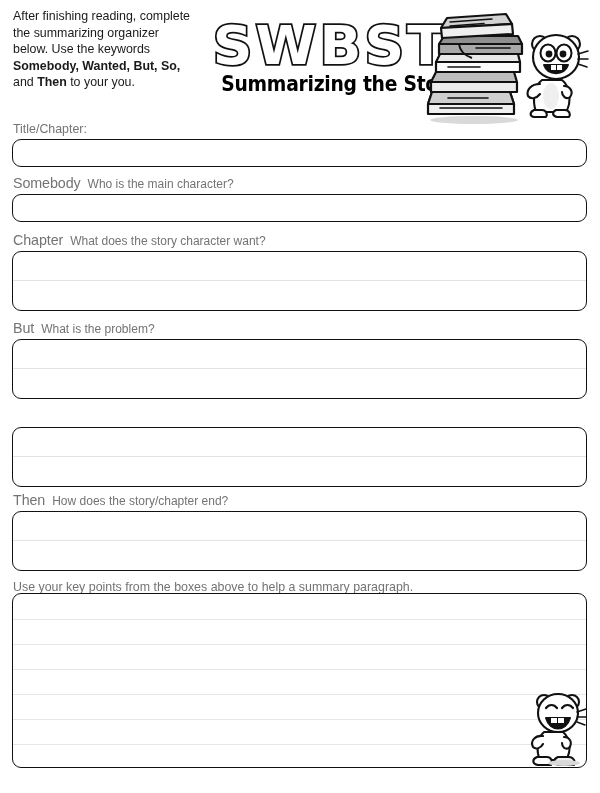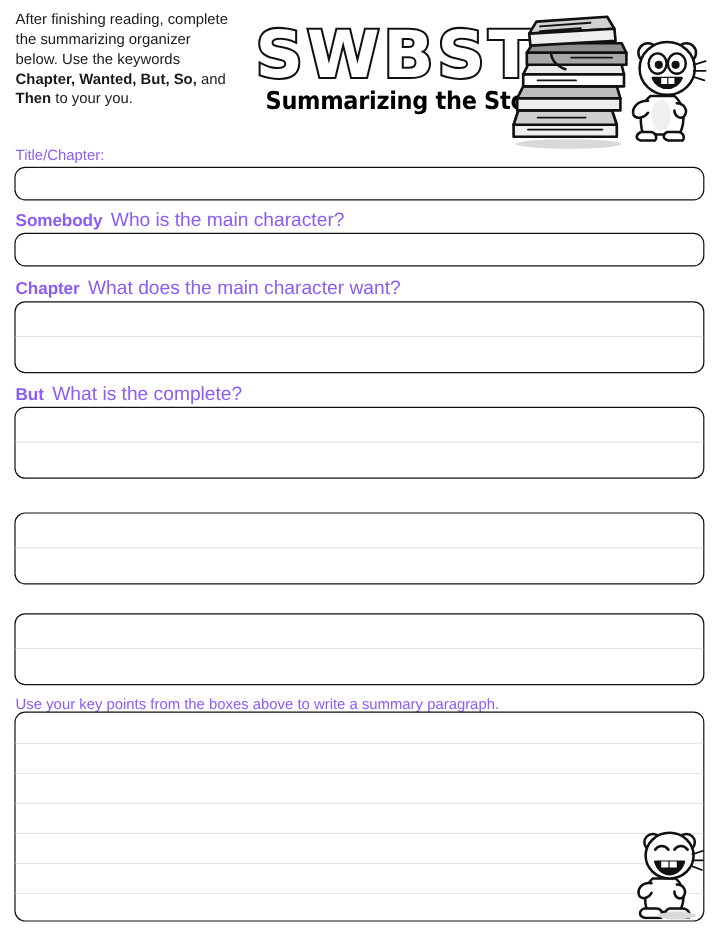--- a/index.html
+++ b/index.html
@@ -29,44 +29,44 @@
     font-family:"DejaVu Sans","Liberation Sans",sans-serif;
     transform:scaleX(0.92);transform-origin:center;
     white-space:nowrap;
   }
 
   .books{position:absolute;left:414px;top:8px;width:118px;height:118px;}
   .mascot-top{position:absolute;left:518px;top:24px;width:76px;height:96px;}
   .mascot-bottom{position:absolute;left:524px;top:686px;width:66px;height:80px;}
 
   
-  .lbl{position:absolute;left:13px;white-space:nowrap;font-size:12.6px;color:#8b5cf6;}
-  .lbl .k{font-weight:bold;font-size:14.3px;letter-spacing:-0.1px;}
-  .lbl .q{font-weight:normal;font-size:16px;}
+  .lbl{position:absolute;left:13px;white-space:nowrap;font-size:12.6px;color:#737373;}
+  .lbl .k{font-weight:normal;font-size:14.3px;letter-spacing:-0.1px;}
+  .lbl .q{font-weight:normal;font-size:12px;}
   .lbl.plain{font-size:12.4px;}
 
   
   .box{
     position:absolute;left:12px;width:575px;
     border:1.7px solid #111;border-radius:9px;
     background:#ffffff;box-sizing:border-box;
   }
   .rule{
     position:absolute;left:0;width:100%;height:1px;
     background:#e2e2e2;
   }
   .summary .rule{background:#e6e6e6;}
 </style>
 </head>
 <body>
 
 <div class="page">
 
   <div class="intro">
-    <span>After finishing reading, complete the summarizing organizer below. Use the keywords </span><b>Chapter, Wanted, But, So,</b><span> and </span><b>Then</b><span> to your you.</span>
+    <span>After finishing reading, complete the summarizing organizer below. Use the keywords </span><b>Somebody, Wanted, But, So,</b><span> and </span><b>Then</b><span> to your you.</span>
   </div>
 
   <div class="logo-block">
     <svg class="logo-swbst" viewBox="0 0 232 62">
       <text id="swbst-text" x="116" y="50" text-anchor="middle" font-family="DejaVu Sans, Liberation Sans, sans-serif" font-size="54" font-weight="bold" letter-spacing="3" fill="#ffffff" stroke="#111111" stroke-width="3.4" style="paint-order:stroke fill;" transform="scale(1.02,1)">SWBST</text>
     </svg>
     <div class="logo-sub">Summarizing the Story</div>
   </div>
 
   <svg class="books" viewBox="0 0 118 118">
@@ -137,42 +137,45 @@
 
   <div class="lbl plain" style="top:122px;">Title/Chapter:</div>
   <div class="box" style="top:139px;height:28px;"></div>
 
   <div class="lbl" style="top:175px;">
     <span class="k">Somebody</span>&nbsp;&nbsp;<span class="q">Who is the main character?</span>
   </div>
   <div class="box" style="top:194px;height:28px;"></div>
 
   <div class="lbl" style="top:232px;">
-    <span class="k">Chapter</span>&nbsp;&nbsp;<span class="q">What does the main character want?</span>
+    <span class="k">Chapter</span>&nbsp;&nbsp;<span class="q">What does the story character want?</span>
   </div>
   <div class="box" style="top:251px;height:60px;">
     <div class="rule" style="top:28px;"></div>
   </div>
 
   <div class="lbl" style="top:320px;">
-    <span class="k">But</span>&nbsp;&nbsp;<span class="q">What is the complete?</span>
+    <span class="k">But</span>&nbsp;&nbsp;<span class="q">What is the problem?</span>
   </div>
   <div class="box" style="top:339px;height:60px;">
     <div class="rule" style="top:28px;"></div>
   </div>
 
   <div class="box" style="top:427px;height:60px;">
     <div class="rule" style="top:28px;"></div>
   </div>
 
+  <div class="lbl" style="top:492px;">
+    <span class="k">Then</span>&nbsp;&nbsp;<span class="q">How does the story/chapter end?</span>
+  </div>
   <div class="box" style="top:511px;height:60px;">
     <div class="rule" style="top:28px;"></div>
   </div>
 
-  <div class="lbl plain" style="top:580px;">Use your key points from the boxes above to write a summary paragraph.</div>
+  <div class="lbl plain" style="top:580px;">Use your key points from the boxes above to help a summary paragraph.</div>
   <div class="box summary" style="top:593px;height:175px;">
     <div class="rule" style="top:25px;"></div>
     <div class="rule" style="top:50px;"></div>
     <div class="rule" style="top:75px;"></div>
     <div class="rule" style="top:100px;"></div>
     <div class="rule" style="top:125px;"></div>
     <div class="rule" style="top:150px;"></div>
   </div>
 
   <svg class="mascot-bottom" viewBox="0 0 66 80">

